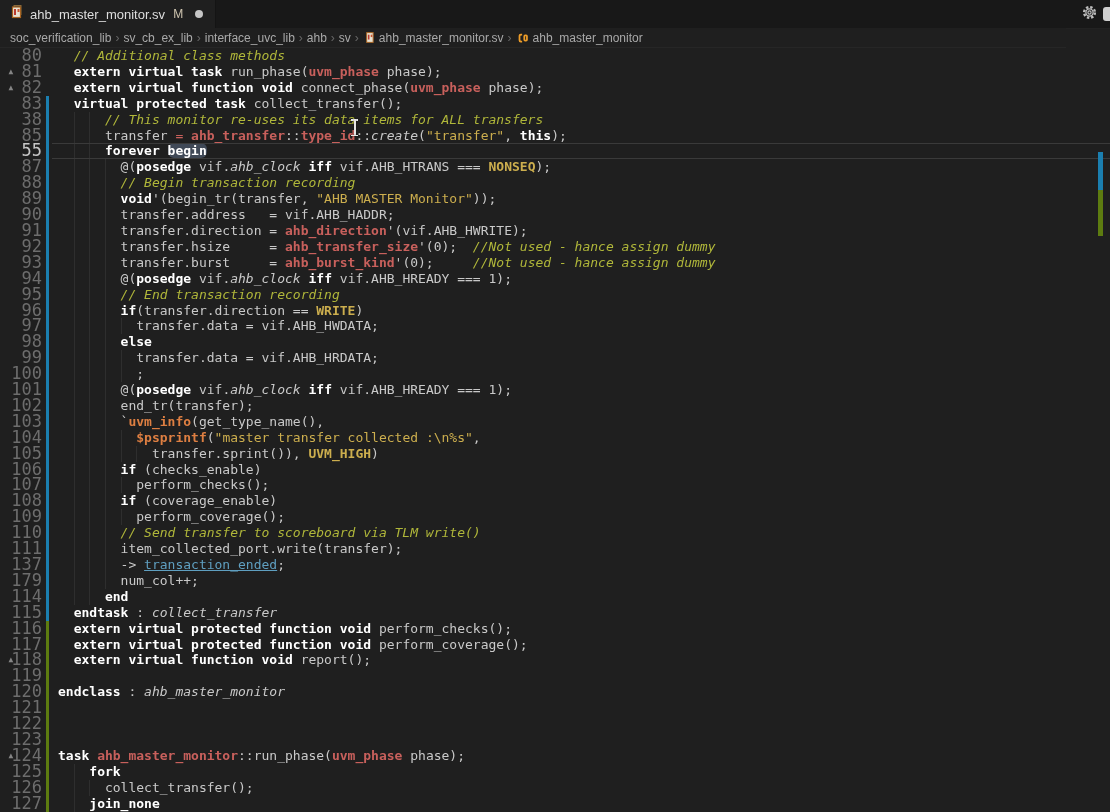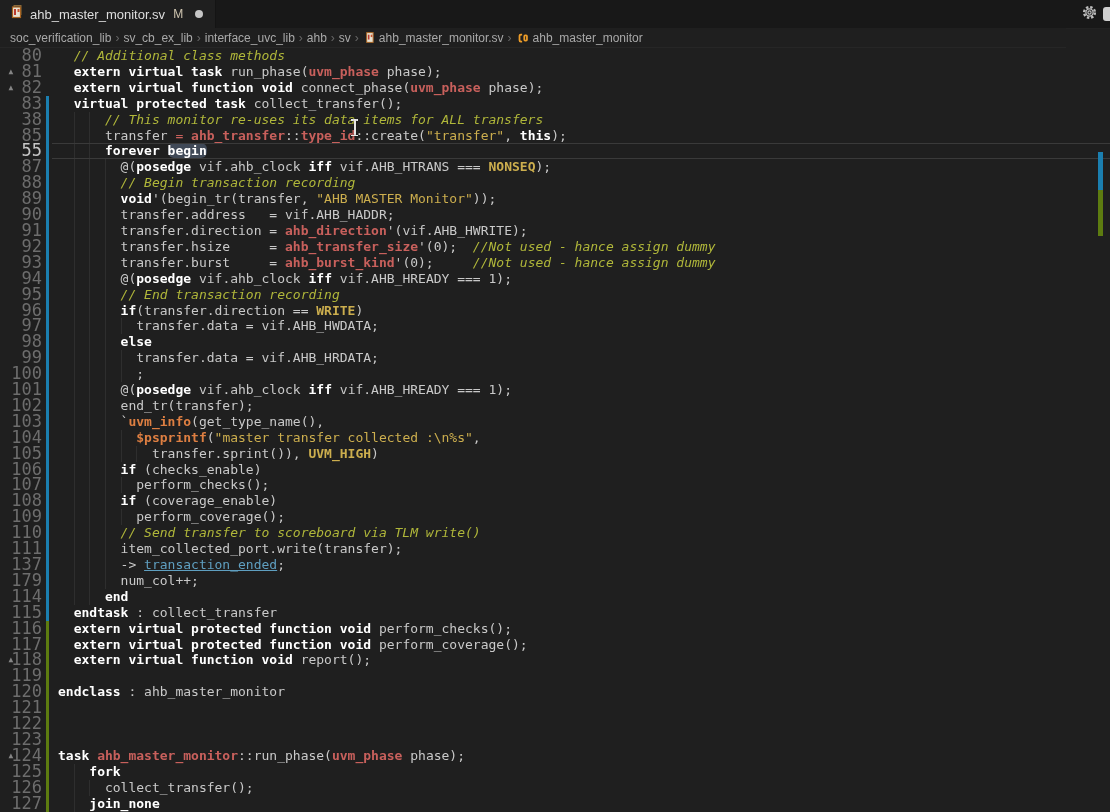--- a/index.html
+++ b/index.html
@@ -37,21 +37,21 @@
   .g-diff.a{background:var(--c-diff-add);}
   .code{position:absolute;left:58px;top:0;white-space:pre;color:var(--tok-d);}
   .guide{position:absolute;top:0;width:1px;height:100%;background:#2e2e2e;}
 
   .tk-d{color:var(--tok-d);}
   .tk-k{color:#ffffff;font-weight:bold;}
   .tk-t{color:var(--tok-t);font-weight:bold;}
   .tk-s{color:var(--tok-s);}
   .tk-C{color:var(--tok-s);font-weight:bold;}
   .tk-c{color:var(--tok-c);font-style:italic;}
-  .tk-i{color:var(--tok-d);}
+  .tk-i{color:var(--tok-d);font-style:italic;}
   .tk-m{color:var(--tok-m);font-weight:bold;}
   .tk-e{color:var(--tok-e);text-decoration:underline;}
   .tk-o{color:var(--tok-t);}
   .tk-w{color:#ffffff;font-weight:bold;background:rgba(97,116,143,.5);border-radius:6px;}
 
   
   .curline{position:absolute;left:52px;right:0;height:15.916px;border-top:1px solid #3a3a3a;
            border-bottom:1px solid #3a3a3a;box-sizing:border-box;pointer-events:none;}
 
   

